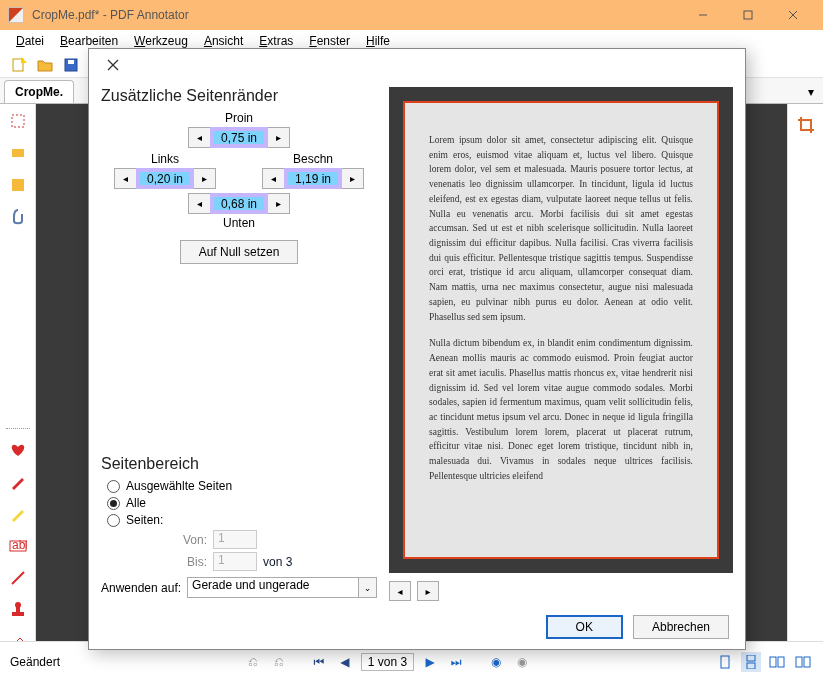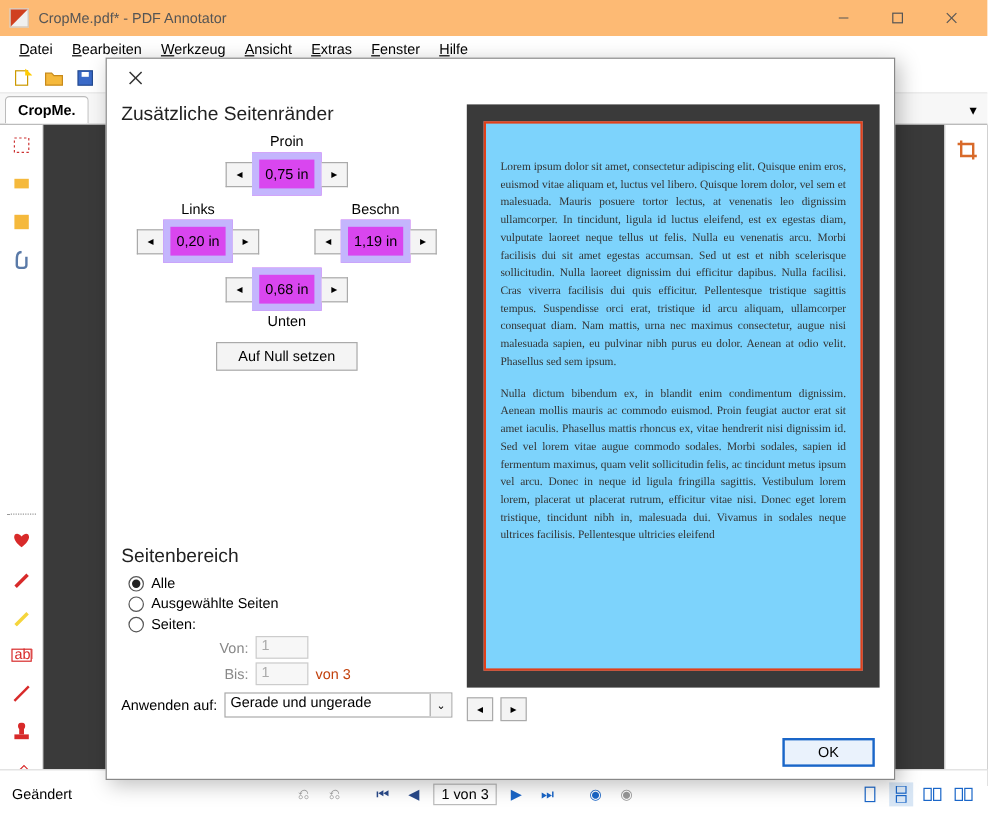--- a/index.html
+++ b/index.html
@@ -59,40 +59,40 @@
 
 .group-title { font-size: 16px; color: #222; margin-bottom: 6px; }
 .margins { display: grid; grid-template-columns: 1fr 1fr; grid-template-rows: auto auto auto auto auto; gap: 4px 20px; justify-items: center; }
 .mar-top { grid-column: 1 / 3; text-align: center; }
 .mar-bot { grid-column: 1 / 3; text-align: center; }
 .mar-lbl { font-size: 12px; margin-bottom: 2px; }
 .spin { display: inline-flex; align-items: center; }
 .spin .arrow { width: 22px; height: 21px; border: 1px solid #aaa; background: #f4f4f4; display: flex; align-items: center; justify-content: center; font-size: 10px; cursor: pointer; }
 .spin .arrow:first-child { border-right: none; }
 .spin .arrow:last-child { border-left: none; }
-.spin .val { width: 58px; height: 36px; border: 6px solid #c4b5fd; background: #d946ef; display: flex; align-items: center; justify-content: center; }
+.spin .val { width: 58px; height: 21px; border: 4px solid #c4b5fd; background: #7dd3fc; display: flex; align-items: center; justify-content: center; }
 
 .btn { border: 1px solid #aaa; background: #f4f4f4; padding: 4px 18px; cursor: pointer; }
 .btn.primary { border: 2px solid #1a66c8; background: #eaf2fc; padding: 3px 28px; }
 
 .zero-row { text-align: center; }
 
 .range { margin-top: auto; }
 .radio-row { display: flex; align-items: center; gap: 6px; margin: 3px 0 3px 6px; }
 .radio { width: 13px; height: 13px; border: 1px solid #555; border-radius: 50%; display: inline-flex; align-items: center; justify-content: center; }
 .radio.checked::after { content: ""; width: 7px; height: 7px; border-radius: 50%; background: #222; }
 .frow { display: flex; align-items: center; gap: 6px; margin: 3px 0; }
 .frow .lbl { width: 106px; text-align: right; color: #888; }
 .num-input { width: 44px; height: 19px; border: 1px solid #ccc; background: #f7f7f7; color: #aaa; padding: 0 4px; }
 .select { flex: 1; height: 21px; border: 1px solid #aaa; background: #fff; display: flex; align-items: flex-start; padding: 0 4px; position: relative; }
 .select .chev { position: absolute; right: 0; top: 0; bottom: 0; width: 18px; border-left: 1px solid #aaa; background: #f4f4f4; display: flex; align-items: center; justify-content: center; font-size: 9px; }
 
 
 .preview { flex: 1; background: #3a3a3a; padding: 14px; display: flex; align-items: stretch; }
-.preview-page { flex: 1; border: 2px solid #e0401a; background: #7dd3fc; padding: 30px 12px; overflow: hidden; }
+.preview-page { flex: 1; border: 2px solid #e0401a; background: #e5e5e5; padding: 30px 24px; overflow: hidden; }
 .preview-page p { font-family: Georgia, 'Times New Roman', serif; font-size: 9.5px; line-height: 1.55; color: #333; text-align: justify; margin-bottom: 12px; }
 .size-row { display: flex; align-items: center; margin-top: 8px; gap: 6px; }
 .size-row .txt { flex: 1; }
 .nav-b { width: 22px; height: 20px; border: 1px solid #aaa; background: #f4f4f4; display: flex; align-items: center; justify-content: center; font-size: 10px; }
 
 .dlg-foot { height: 44px; display: flex; align-items: center; justify-content: flex-end; gap: 10px; padding: 0 16px; }
 
 svg { display: block; }
 </style>
 </head>
@@ -328,39 +328,39 @@
         </div>
       </div>
 
       <div class="zero-row">
         <button class="btn">Auf Null setzen</button>
       </div>
 
       <div class="range">
         <div class="group-title">Seitenbereich</div>
         <div class="radio-row">
+          <span class="radio"></span>
+          <span>Ausgewählte Seiten</span>
+        </div>
+        <div class="radio-row">
           <span class="radio checked"></span>
           <span>Alle</span>
-        </div>
-        <div class="radio-row">
-          <span class="radio"></span>
-          <span>Ausgewählte Seiten</span>
         </div>
         <div class="radio-row">
           <span class="radio"></span>
           <span>Seiten:</span>
         </div>
         <div class="frow">
           <span class="lbl">Von:</span>
           <span class="num-input">1</span>
         </div>
         <div class="frow">
           <span class="lbl">Bis:</span>
           <span class="num-input">1</span>
-          <span style="color:#c2410c">von 3</span>
+          <span style="color:#0f172a">von 3</span>
         </div>
         <div class="frow" style="margin-top:6px">
           <span style="white-space:nowrap">Anwenden auf:</span>
           <div class="select">
             <span>Gerade und ungerade</span>
             <span class="chev">⌄</span>
           </div>
         </div>
       </div>
     </div>
@@ -374,14 +374,15 @@
       </div>
       <div class="size-row">
         <div class="nav-b">◂</div>
         <div class="nav-b">▸</div>
       </div>
     </div>
   </div>
 
   <div class="dlg-foot">
     <button class="btn primary">OK</button>
+    <button class="btn">Abbrechen</button>
   </div>
 </div>
 
 </body></html>

